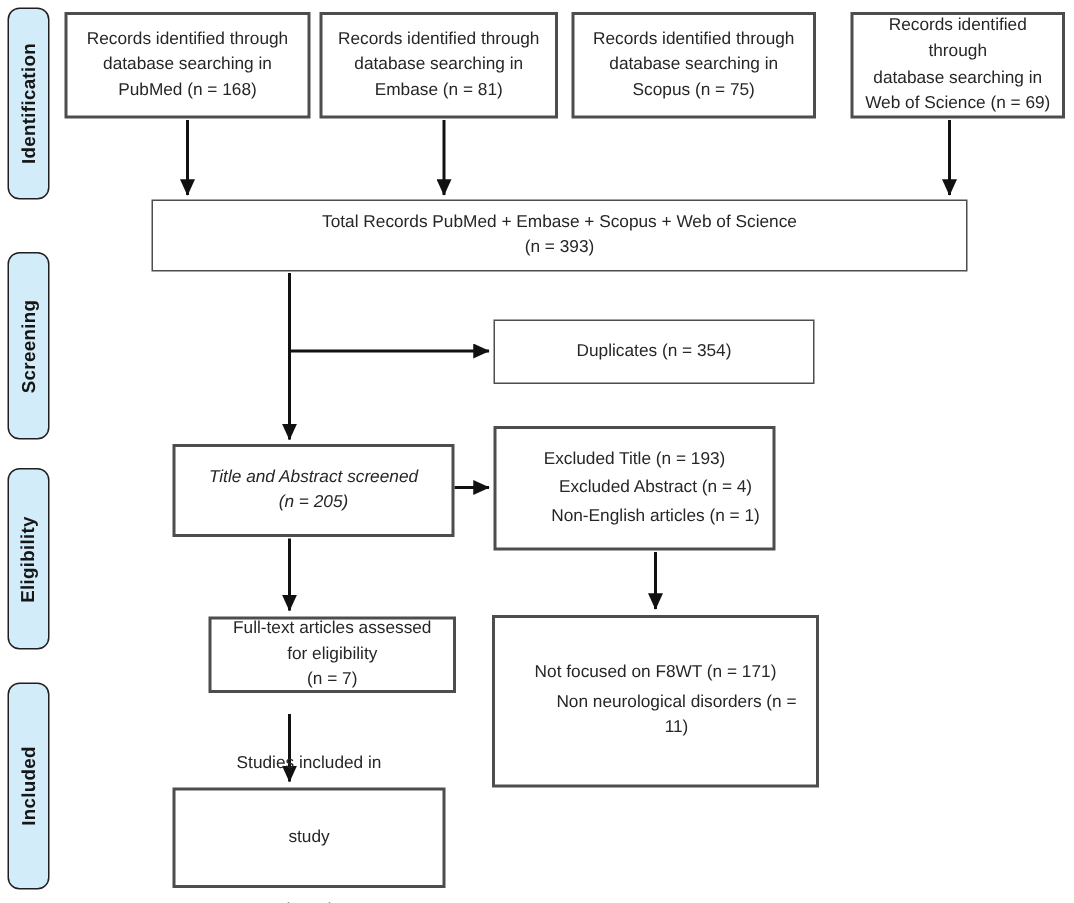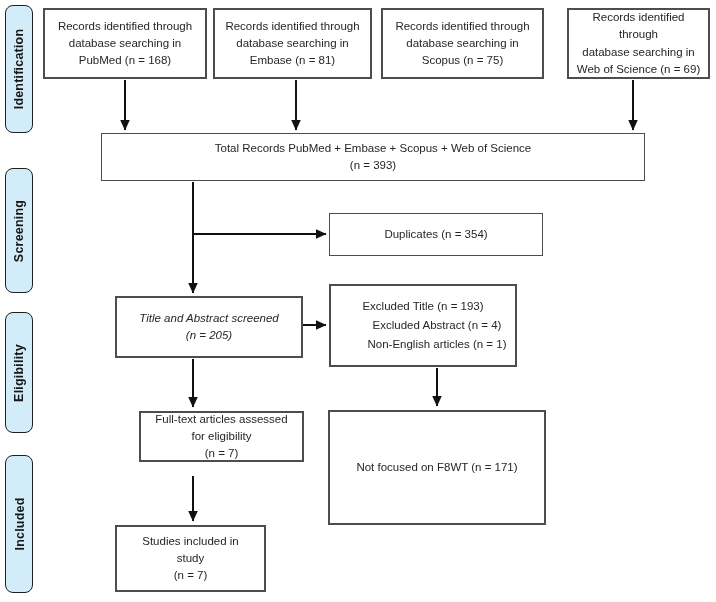--- a/index.html
+++ b/index.html
@@ -107,21 +107,22 @@
     <span class="gap">Non-English articles (n = 1)</span>
   </div>
 
   <div class="fbox" style="left:115px; top:411px; width:165px; height:51px;margin-left:24px;">
     <span>Full-text articles assessed</span>
     <span>for eligibility</span>
     <span>(n = 7)</span>
   </div>
   <div class="fbox" style="left:328px; top:410px; width:218px; height:115px; line-height:1.55;">
     <span>Not focused on F8WT (n = 171)</span>
+    <span class="gap">Non neurological disorders (n = 11)</span>
   </div>
 
-  <div class="fbox" style="left:115px; top:525px; width:151px; height:67px;">
+  <div class="fbox" style="left:115px; top:525px; width:182px; height:67px;gap:32px;">
     <span>Studies included in</span>
     <span>study</span>
     <span>(n = 7)</span>
   </div>
 
 </div>
 
 </body></html>

